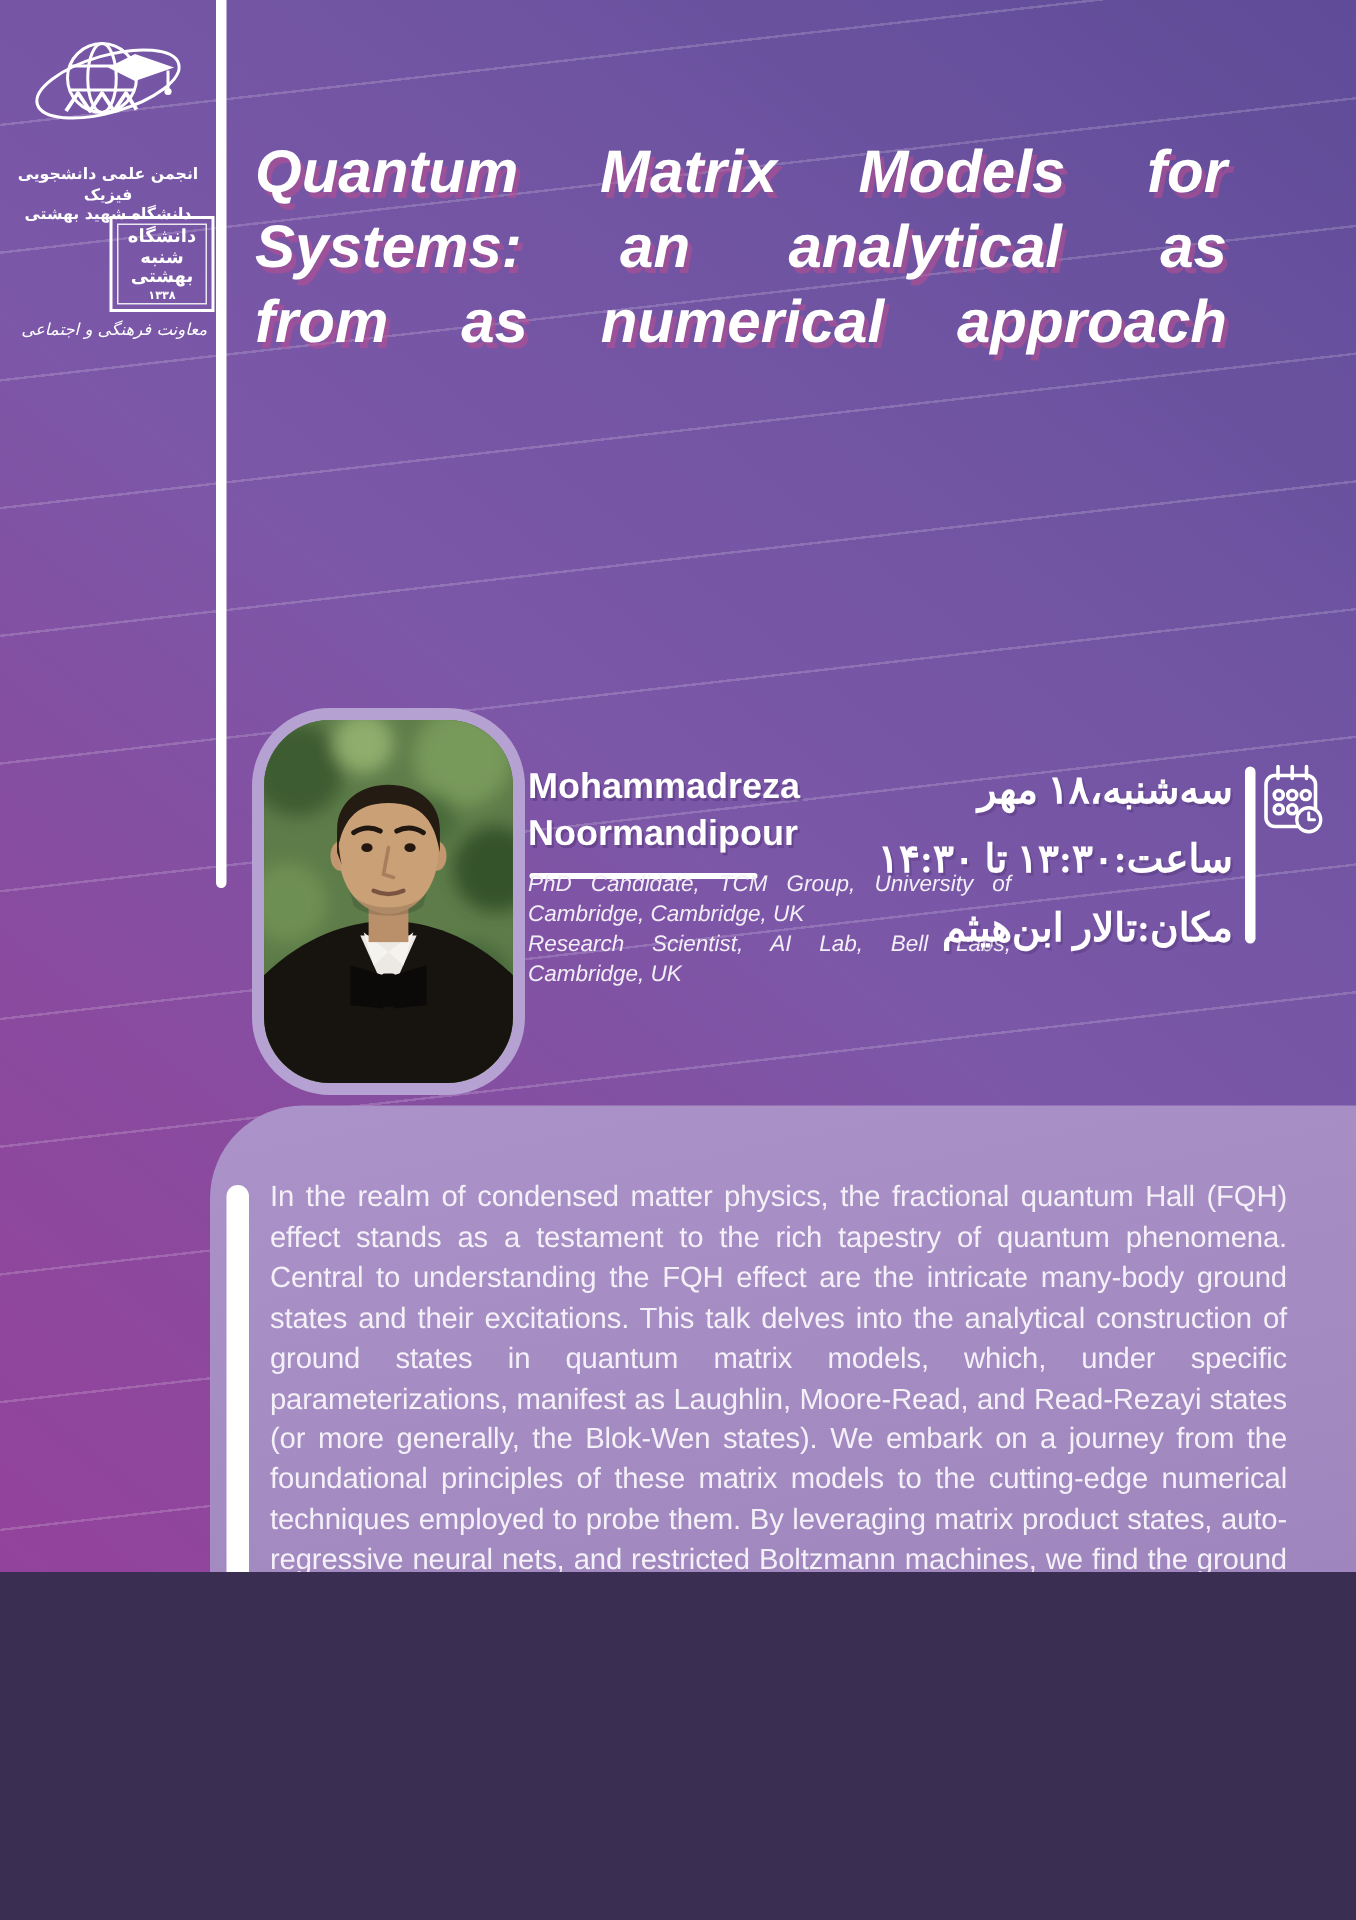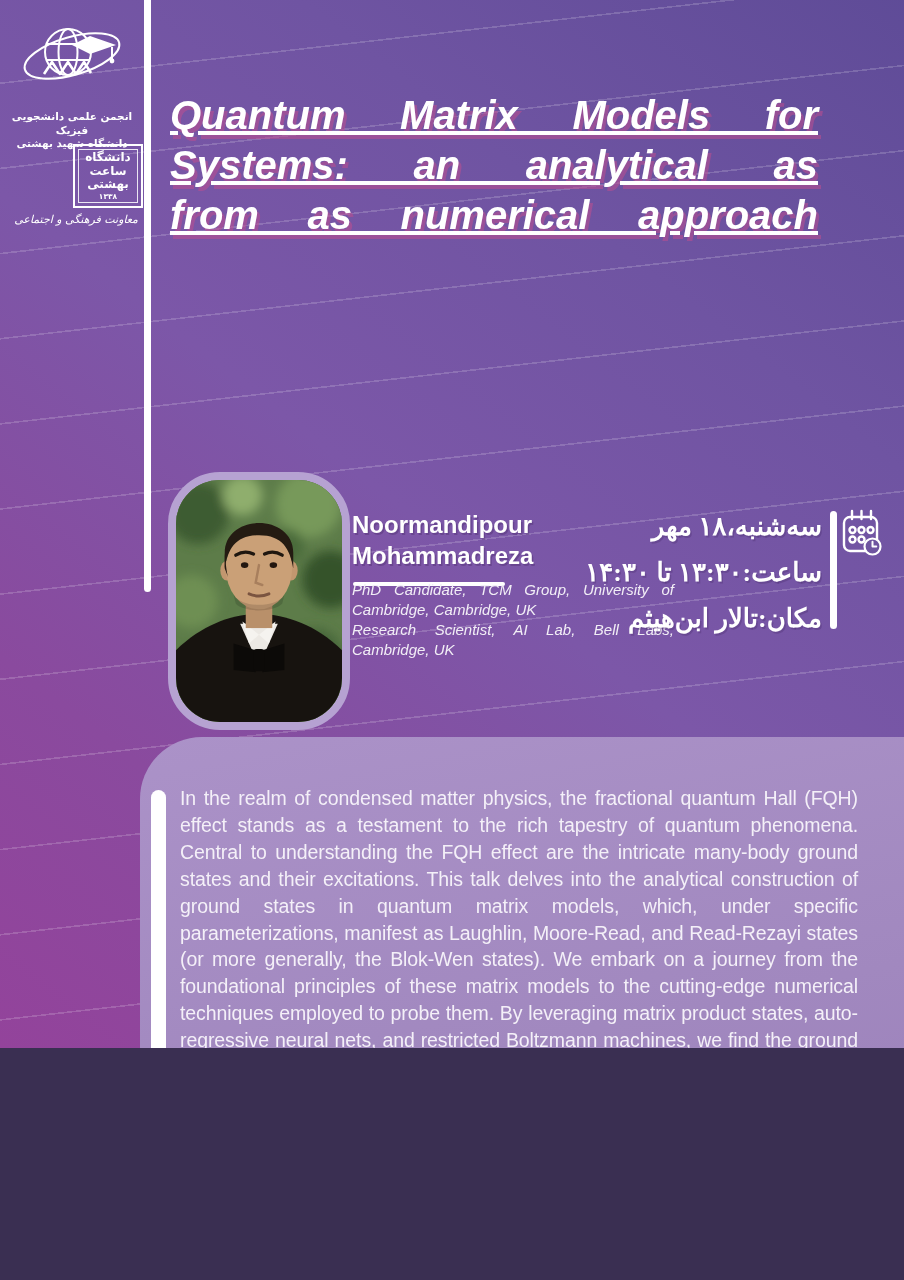--- a/index.html
+++ b/index.html
@@ -27,21 +27,21 @@
     display:flex; flex-direction:column; align-items:center; justify-content:center;
     color:#fff; font-family:"DejaVu Sans",sans-serif; font-weight:bold; direction:rtl;}
   .seal-inner span{font-size:12px; line-height:13.5px;}
   .seal-inner .seal-year{font-size:7.5px; line-height:9px; letter-spacing:1px;}
   .seal-caption{left:6px; top:213px; width:132px; text-align:right; color:#fff;
     font-family:"DejaVu Sans",sans-serif; font-size:11px; font-style:italic; direction:rtl;}
 
   .divider{left:144px; top:0; width:7px; height:592px; background:#fff; border-radius:0 0 4px 4px;}
 
   
-  .title{left:170px; top:90px; width:648px; color:#fff;text-decoration:underline;}
+  .title{left:170px; top:90px; width:648px; color:#fff;}
   .title-line{
     font-size:40px; font-weight:bold; font-style:italic; line-height:50px;
     text-align:justify; text-align-last:justify;
     text-shadow:3px 4px 0 rgba(189,79,143,.55);
     white-space:normal;
   }
 
   
   .photo-frame{left:168px; top:472px; width:166px; height:242px;
     border:8px solid #b6a2d2; border-radius:52px; overflow:hidden; box-sizing:content-box; background:#51703f;}
@@ -102,21 +102,21 @@
     <polyline points="24,58 32,46 40,58 48,46 56,58 64,46 71,57" fill="none" stroke="#fff" stroke-width="2.6" stroke-linejoin="round"></polyline>
   </svg>
   <div class="z society-caption">
     <div>انجمن علمی دانشجویی فیزیک</div>
     <div>دانشگاه شهید بهشتی</div>
   </div>
 
   <div class="z seal">
     <div class="seal-inner">
       <span>دانشگاه</span>
-      <span>ساعت</span>
+      <span>شنبه</span>
       <span>بهشتی</span>
       <span class="seal-year">۱۳۳۸</span>
     </div>
   </div>
   <div class="z seal-caption">معاونت فرهنگی و اجتماعی</div>
 
   <div class="z divider"></div>
 
   <div class="z title">
     <div class="title-line">Quantum Matrix Models for</div>
@@ -167,22 +167,22 @@
       <path d="M54 68 q8 -5 16 -1" stroke="#1f1710" stroke-width="3" fill="none" stroke-linecap="round"></path>
       <path d="M96 68 q-8 -5 -16 -1" stroke="#1f1710" stroke-width="3" fill="none" stroke-linecap="round"></path>
       <ellipse cx="62" cy="77" rx="3.4" ry="2.6" fill="#231710"></ellipse>
       <ellipse cx="88" cy="77" rx="3.4" ry="2.6" fill="#231710"></ellipse>
       <path d="M75 77 L72 93 L78 95" stroke="#a87f5d" stroke-width="2.2" fill="none" stroke-linecap="round"></path>
       <path d="M66 103 q9 4 18 0" stroke="#7a5440" stroke-width="2.6" fill="none" stroke-linecap="round"></path>
     </svg>
   </div>
 
   <div class="z speaker-name">
+    <div>Mohammadreza</div>
     <div>Noormandipour</div>
-    <div>Mohammadreza</div>
   </div>
   <div class="z name-underline"></div>
   <div class="z credentials">
     <p>PhD Candidate, TCM Group, University of Cambridge, Cambridge, UK</p>
     <p>Research Scientist, AI Lab, Bell Labs, Cambridge, UK</p>
   </div>
 
   <div class="z event-text">
     <div>سه‌شنبه،۱۸ مهر</div>
     <div>ساعت:۱۳:۳۰ تا ۱۴:۳۰</div>

